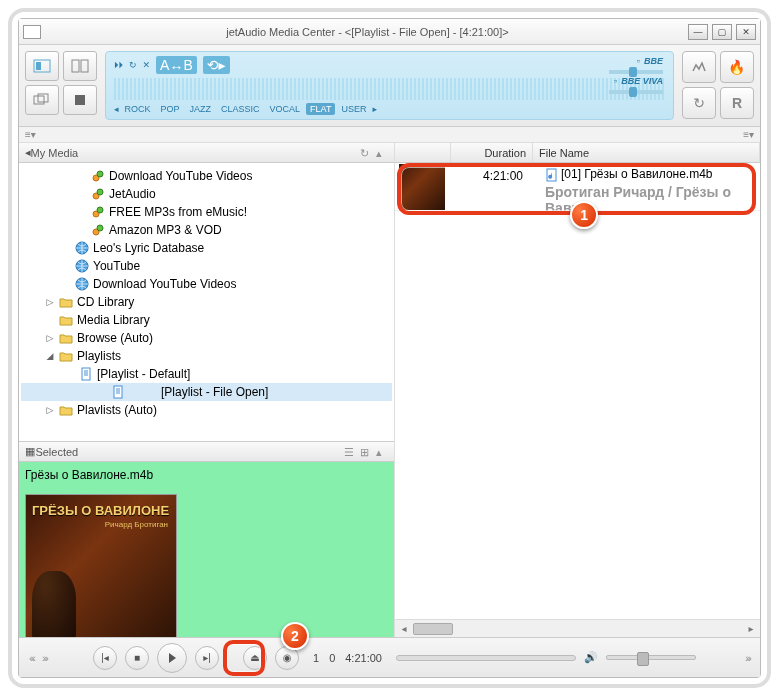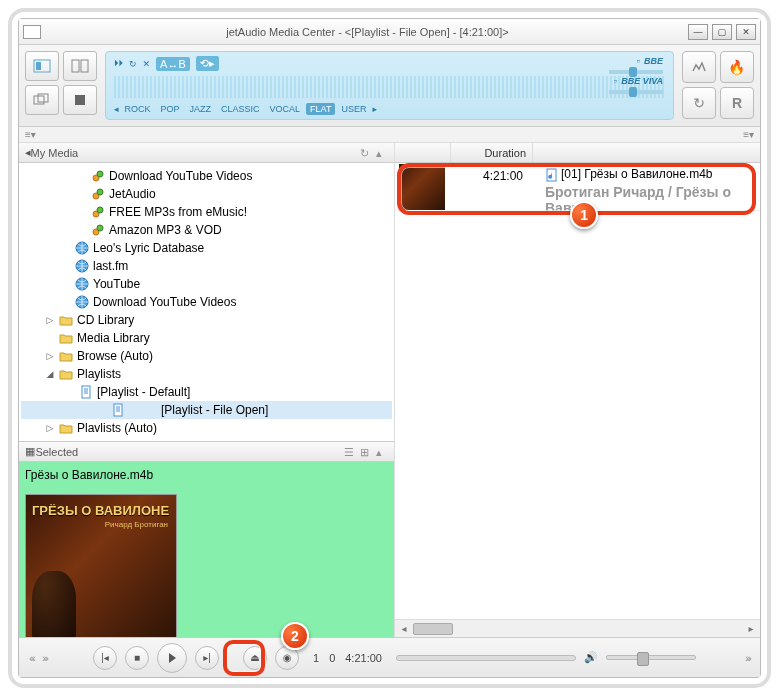--- a/index.html
+++ b/index.html
@@ -15,21 +15,21 @@
 .winbtn { width: 20px; height: 16px; border: 1px solid #999; background: linear-gradient(#fff,#ddd); display: flex; align-items: center; justify-content: center; font-size: 9px; color: #444; }
 
 
 .topzone { height: 82px; background: linear-gradient(#f6f6f6,#eaeaea); border-bottom: 1px solid #ccc; display: flex; padding: 6px; gap: 8px; align-items: stretch; }
 .viewbtns { display: flex; flex-direction: column; gap: 4px; }
 .viewrow { display: flex; gap: 4px; }
 .vbtn { width: 34px; height: 30px; border: 1px solid #bbb; background: linear-gradient(#fff,#e8e8e8); border-radius: 3px; display:flex; align-items:center; justify-content:center; }
 .vbtn svg { width: 18px; height: 14px; }
 .display { flex: 1; border: 1px solid #a8d4e8; background: linear-gradient(#d4eef9,#c2e5f5); border-radius: 4px; padding: 4px 8px; font-size: 10px; color: #2a7aa8; display:flex; flex-direction:column; justify-content:space-between; }
 .display .dtop { display:flex; gap:6px; align-items:center; font-size:9px; }
-.display .pill { background:#6bb8dd; color:#fff; padding:1px 4px; border-radius:2px; font-size:11px; }
+.display .pill { background:#6bb8dd; color:#fff; padding:1px 4px; border-radius:2px; font-size:14px; }
 .display .spectrum { height:22px; background:repeating-linear-gradient(90deg,#9fd8ef 0,#9fd8ef 2px,transparent 2px,transparent 4px); opacity:.6; margin:2px 0; position:relative;}
 .display .spectrum::after{content:"";position:absolute;right:4px;top:-8px;font-size:8px;}
 .display .bbe { position:absolute; right:10px; top:4px; font-size:9px; font-style:italic; font-weight:bold; color:#2a7aa8; display:flex; flex-direction:column; gap:2px; align-items:flex-end;}
 .display .slider { width:54px; height:4px; background:#a8d4e8; position:relative; margin-top:2px;}
 .display .slider::after{content:"";position:absolute;left:20px;top:-3px;width:8px;height:10px;background:#5aa8d0;border-radius:2px;}
 .display .dbot { display:flex; gap:2px; font-size:9px; align-items:center;}
 .display .eq { padding:1px 4px; }
 .display .eq.on { background:#5aa8d0; color:#fff; border-radius:2px;}
 .rightbtns { display:flex; flex-direction:column; gap:4px; }
 .rbtn { width:34px; height:32px; border:1px solid #bbb; background:linear-gradient(#fff,#e8e8e8); border-radius:4px; display:flex;align-items:center;justify-content:center; color:#888; font-size:14px;}
@@ -235,30 +235,20 @@
           </div>
           <div class="tnode" style="--ind: 40px;">
             <span class="expander"></span>
             <span class="ticon">
               <svg width="14" height="14" viewBox="0 0 14 14">
                 <circle cx="7" cy="7" r="6" fill="#4aa0e0" stroke="#2070b0"></circle>
                 <path d="M1 7 h12 M7 1 v12 M3 3 q4 4 8 0 M3 11 q4 -4 8 0" stroke="#fff" fill="none" stroke-width="0.7"></path>
               </svg>
             </span>
             <span>Leo's Lyric Database</span>
-          </div>
-          <div class="tnode" style="--ind: 40px;">
-            <span class="expander"></span>
-            <span class="ticon">
-              <svg width="14" height="14" viewBox="0 0 14 14">
-                <circle cx="7" cy="7" r="6" fill="#4aa0e0" stroke="#2070b0"></circle>
-                <path d="M1 7 h12 M7 1 v12 M3 3 q4 4 8 0 M3 11 q4 -4 8 0" stroke="#fff" fill="none" stroke-width="0.7"></path>
-              </svg>
-            </span>
-            <span>last.fm</span>
           </div>
           <div class="tnode" style="--ind: 40px;">
             <span class="expander"></span>
             <span class="ticon">
               <svg width="14" height="14" viewBox="0 0 14 14">
                 <circle cx="7" cy="7" r="6" fill="#4aa0e0" stroke="#2070b0"></circle>
                 <path d="M1 7 h12 M7 1 v12 M3 3 q4 4 8 0 M3 11 q4 -4 8 0" stroke="#fff" fill="none" stroke-width="0.7"></path>
               </svg>
             </span>
             <span>YouTube</span>
@@ -357,20 +347,21 @@
             <div class="sil"></div>
           </div>
         </div>
       </div>
     </div>
 
     <div class="rightcol">
       <div class="listhdr">
         <div class="col" style="width:56px"></div>
         <div class="col" style="width:82px;justify-content:flex-end">Duration</div>
+        <div class="col" style="flex:1">File Name</div>
       </div>
       <div class="plist">
         <div class="track">
           <div class="art"></div>
           <div class="dur">4:21:00</div>
           <div class="meta">
             <div><span class="ficon"><svg viewBox="0 0 14 14">
                     <rect x="2" y="1" width="9" height="12" fill="#fff" stroke="#4a90d9"></rect>
                     <path d="M7 4 v4 a2 2 0 1 1 -1 -1" fill="#4a90d9"></path>
                   </svg></span><span>[01] Грёзы о Вавилоне.m4b</span></div>

